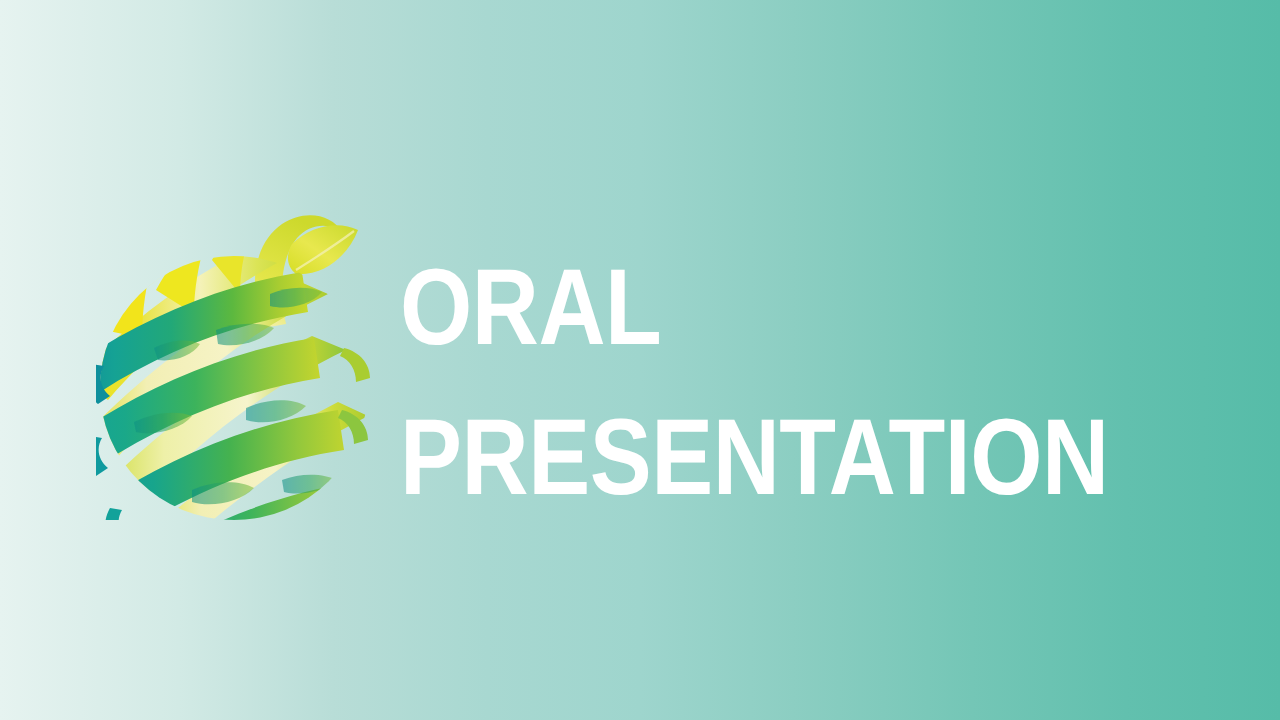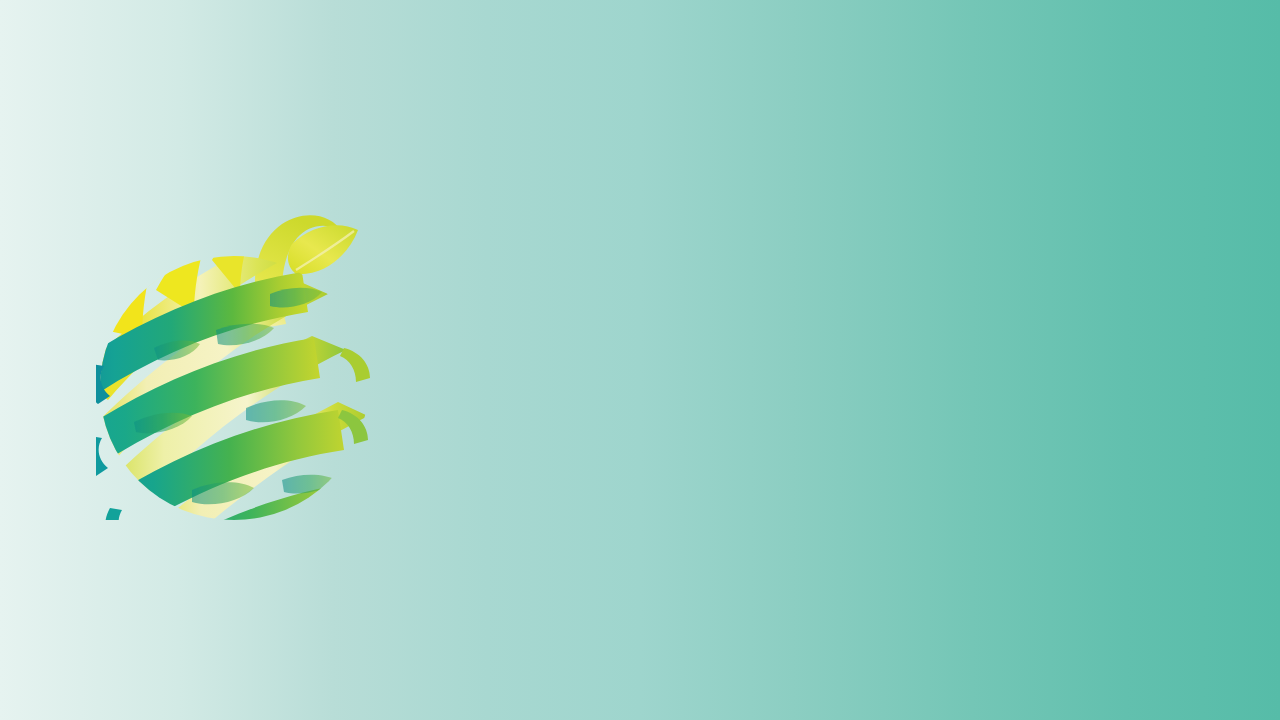--- a/index.html
+++ b/index.html
@@ -201,14 +201,18 @@
         <path d="M-4 166 C-12 180 -10 196 2 206 L14 198 C4 190 2 178 8 168 Z" fill="#0e8f9c"></path>
         <path d="M-6 238 C-14 252 -12 268 0 278 L12 270 C2 262 0 250 6 240 Z" fill="#0f9a9e"></path>
         <path d="M14 310 C6 324 8 340 20 350 L32 342 C22 334 20 322 26 312 Z" fill="#12a29a"></path>
         <path d="M60 364 C52 378 56 392 68 400 L80 392 C70 386 68 374 74 366 Z" fill="#16a890"></path>
         <path d="M246 212 C262 216 272 228 272 242 L258 246 C258 234 252 224 242 220 Z" fill="#8cc63f"></path>
         <path d="M248 150 C264 154 274 166 274 180 L260 184 C260 172 254 162 244 158 Z" fill="#a9cd31"></path>
       </g>
     </svg>
   </div>
 
+  <div class="title-block">
+    <div class="title-line">ORAL</div>
+    <div class="title-line">PRESENTATION</div>
+  </div>
 
 </div>
 
 </body></html>

